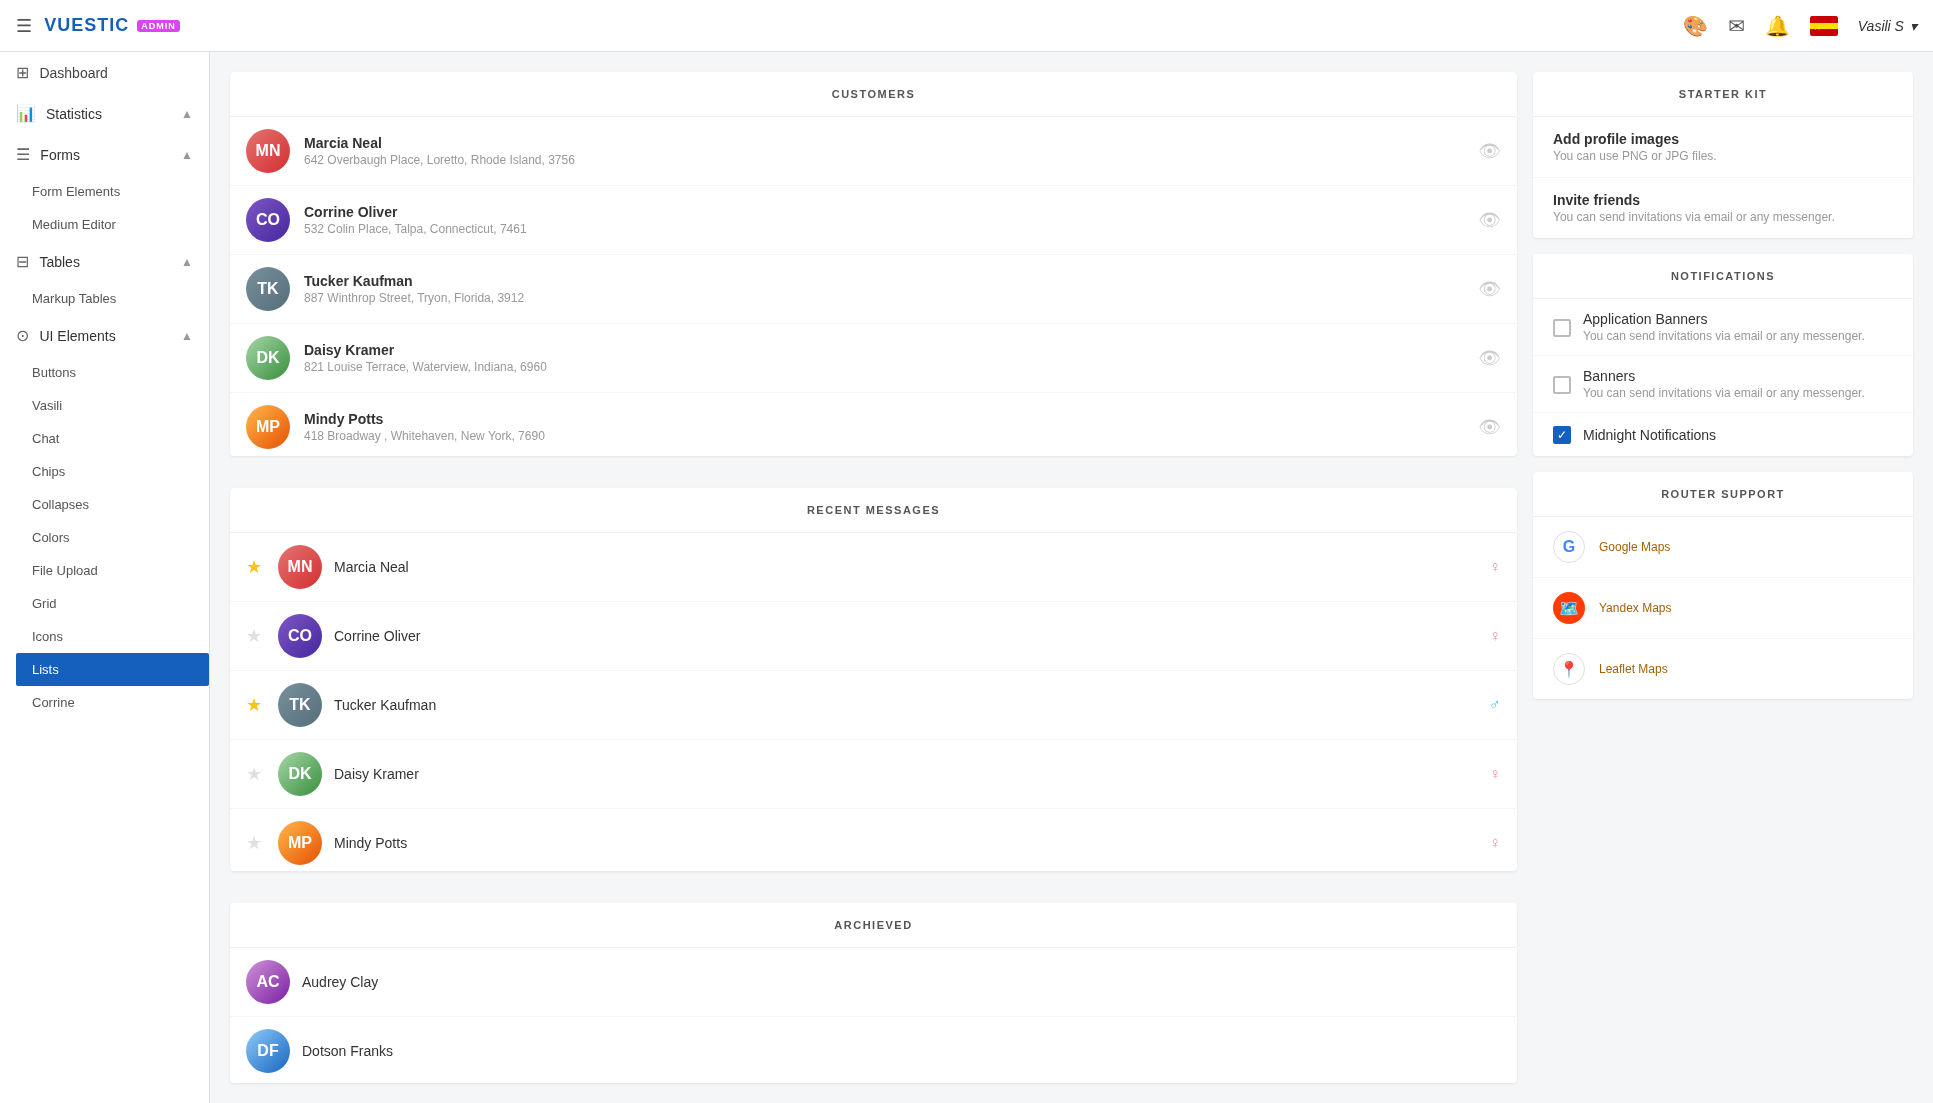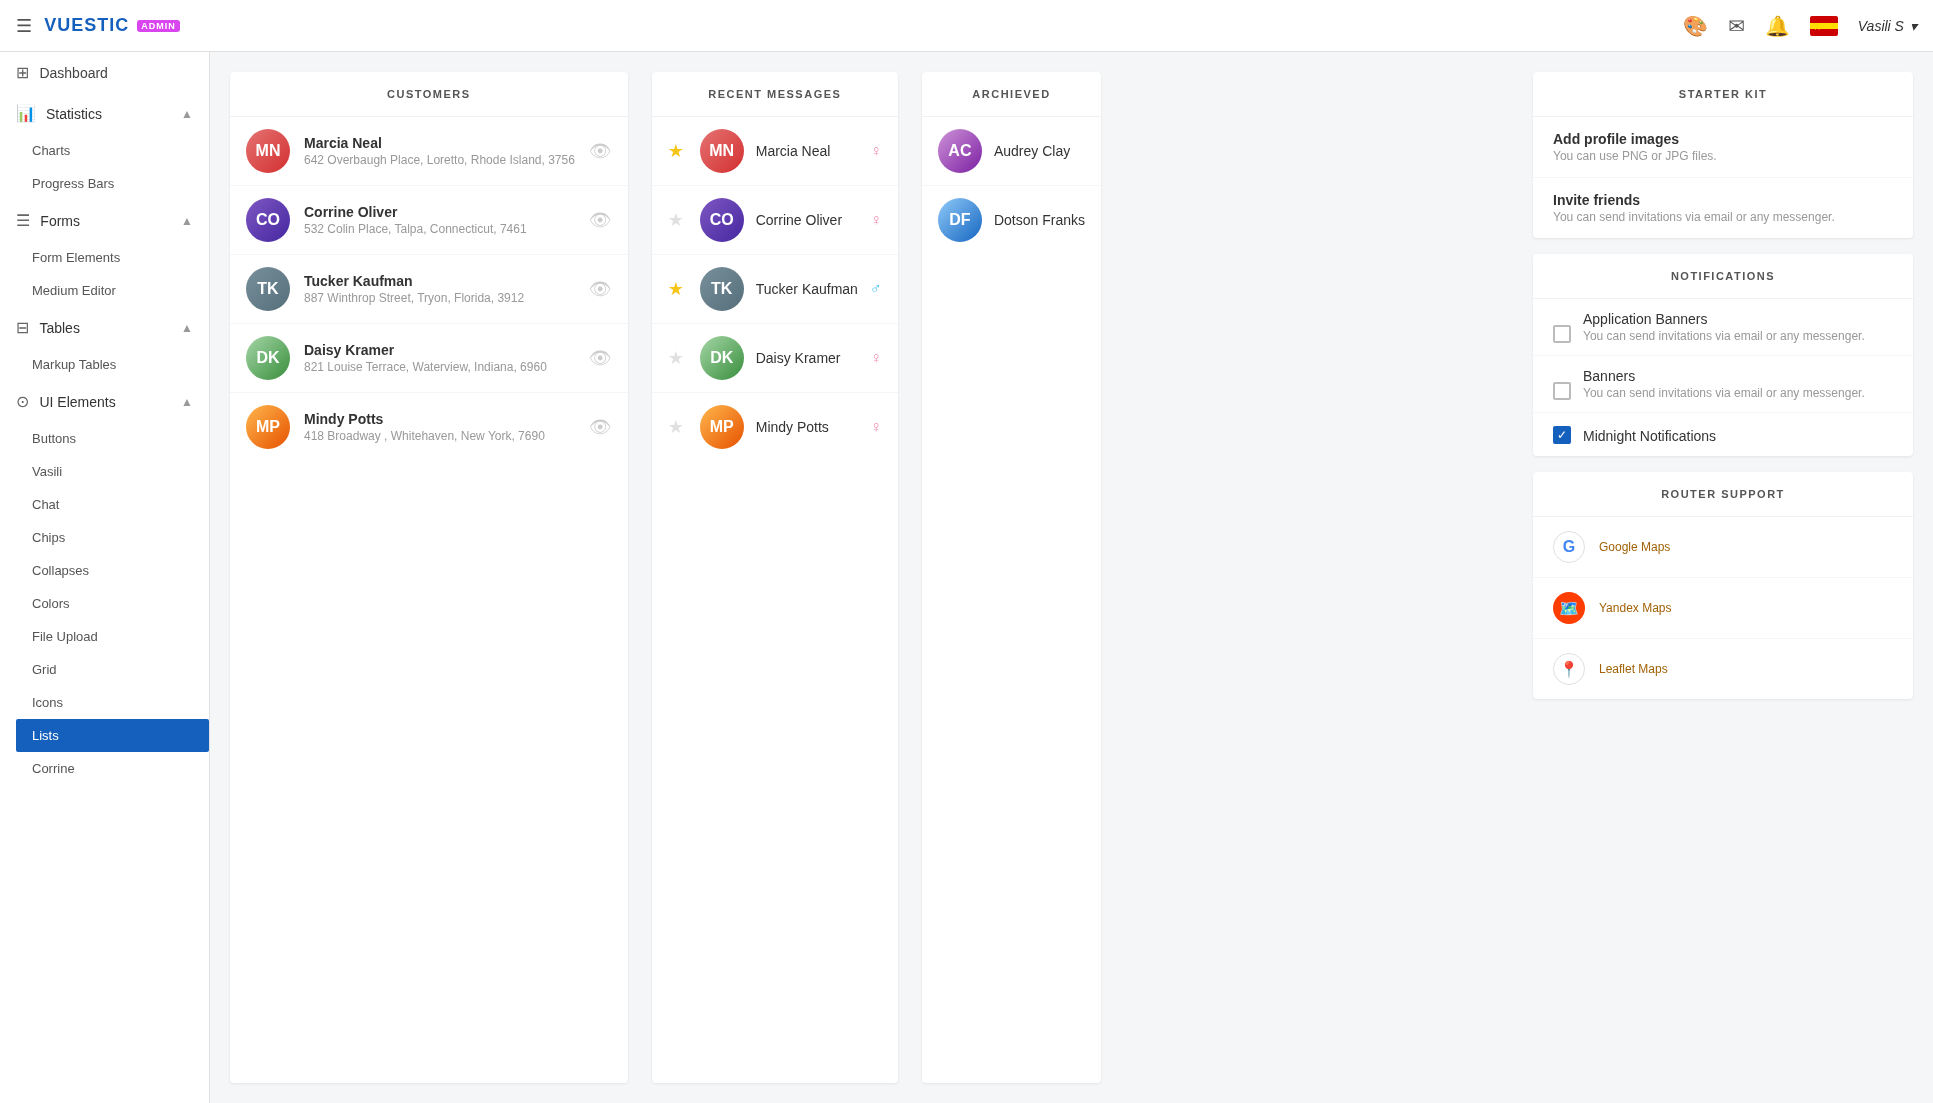--- a/index.html
+++ b/index.html
@@ -131,22 +131,22 @@
     .main-content {
       flex: 1;
       overflow-y: auto;
       padding: 20px;
       display: flex;
       gap: 16px;
     }
     .left-col {
       flex: 1;
       display: flex;
-      flex-direction: row;
-      gap: 24px;
+      flex-direction: column;
+      gap: 32px;
     }
     .right-col {
       width: 380px;
       display: flex;
       flex-direction: column;
       gap: 16px;
     }
 
     
     .card {
@@ -225,21 +225,21 @@
       padding: 14px 20px;
       border-bottom: 1px solid #f5f5f5;
     }
     .kit-row:last-child { border-bottom: none; }
     .kit-row-title { font-size: 14px; font-weight: 600; color: #333; }
     .kit-row-sub { font-size: 12px; color: #999; margin-top: 2px; }
 
     
     .notif-row {
       display: flex;
-      align-items: flex-end;
+      align-items: center;
       padding: 12px 20px;
       gap: 12px;
       border-bottom: 1px solid #f5f5f5;
     }
     .notif-row:last-child { border-bottom: none; }
     .checkbox {
       width: 18px;
       height: 18px;
       border: 2px solid #bbb;
       border-radius: 2px;
@@ -320,24 +320,20 @@
       <span class="sidebar-icon">⊞</span>
       <span>Dashboard</span>
     </div>
 
     <div class="sidebar-section-header">
       <div style="display:flex;align-items:center;gap:10px;">
         <span class="sidebar-icon">📊</span>
         <span>Statistics</span>
       </div>
       <span class="chevron">▲</span>
-    </div>
-    <div class="sidebar-sub">
-      <div class="sidebar-sub-item">Charts</div>
-      <div class="sidebar-sub-item">Progress Bars</div>
     </div>
 
     <div class="sidebar-section-header">
       <div style="display:flex;align-items:center;gap:10px;">
         <span class="sidebar-icon">☰</span>
         <span>Forms</span>
       </div>
       <span class="chevron">▲</span>
     </div>
     <div class="sidebar-sub">

